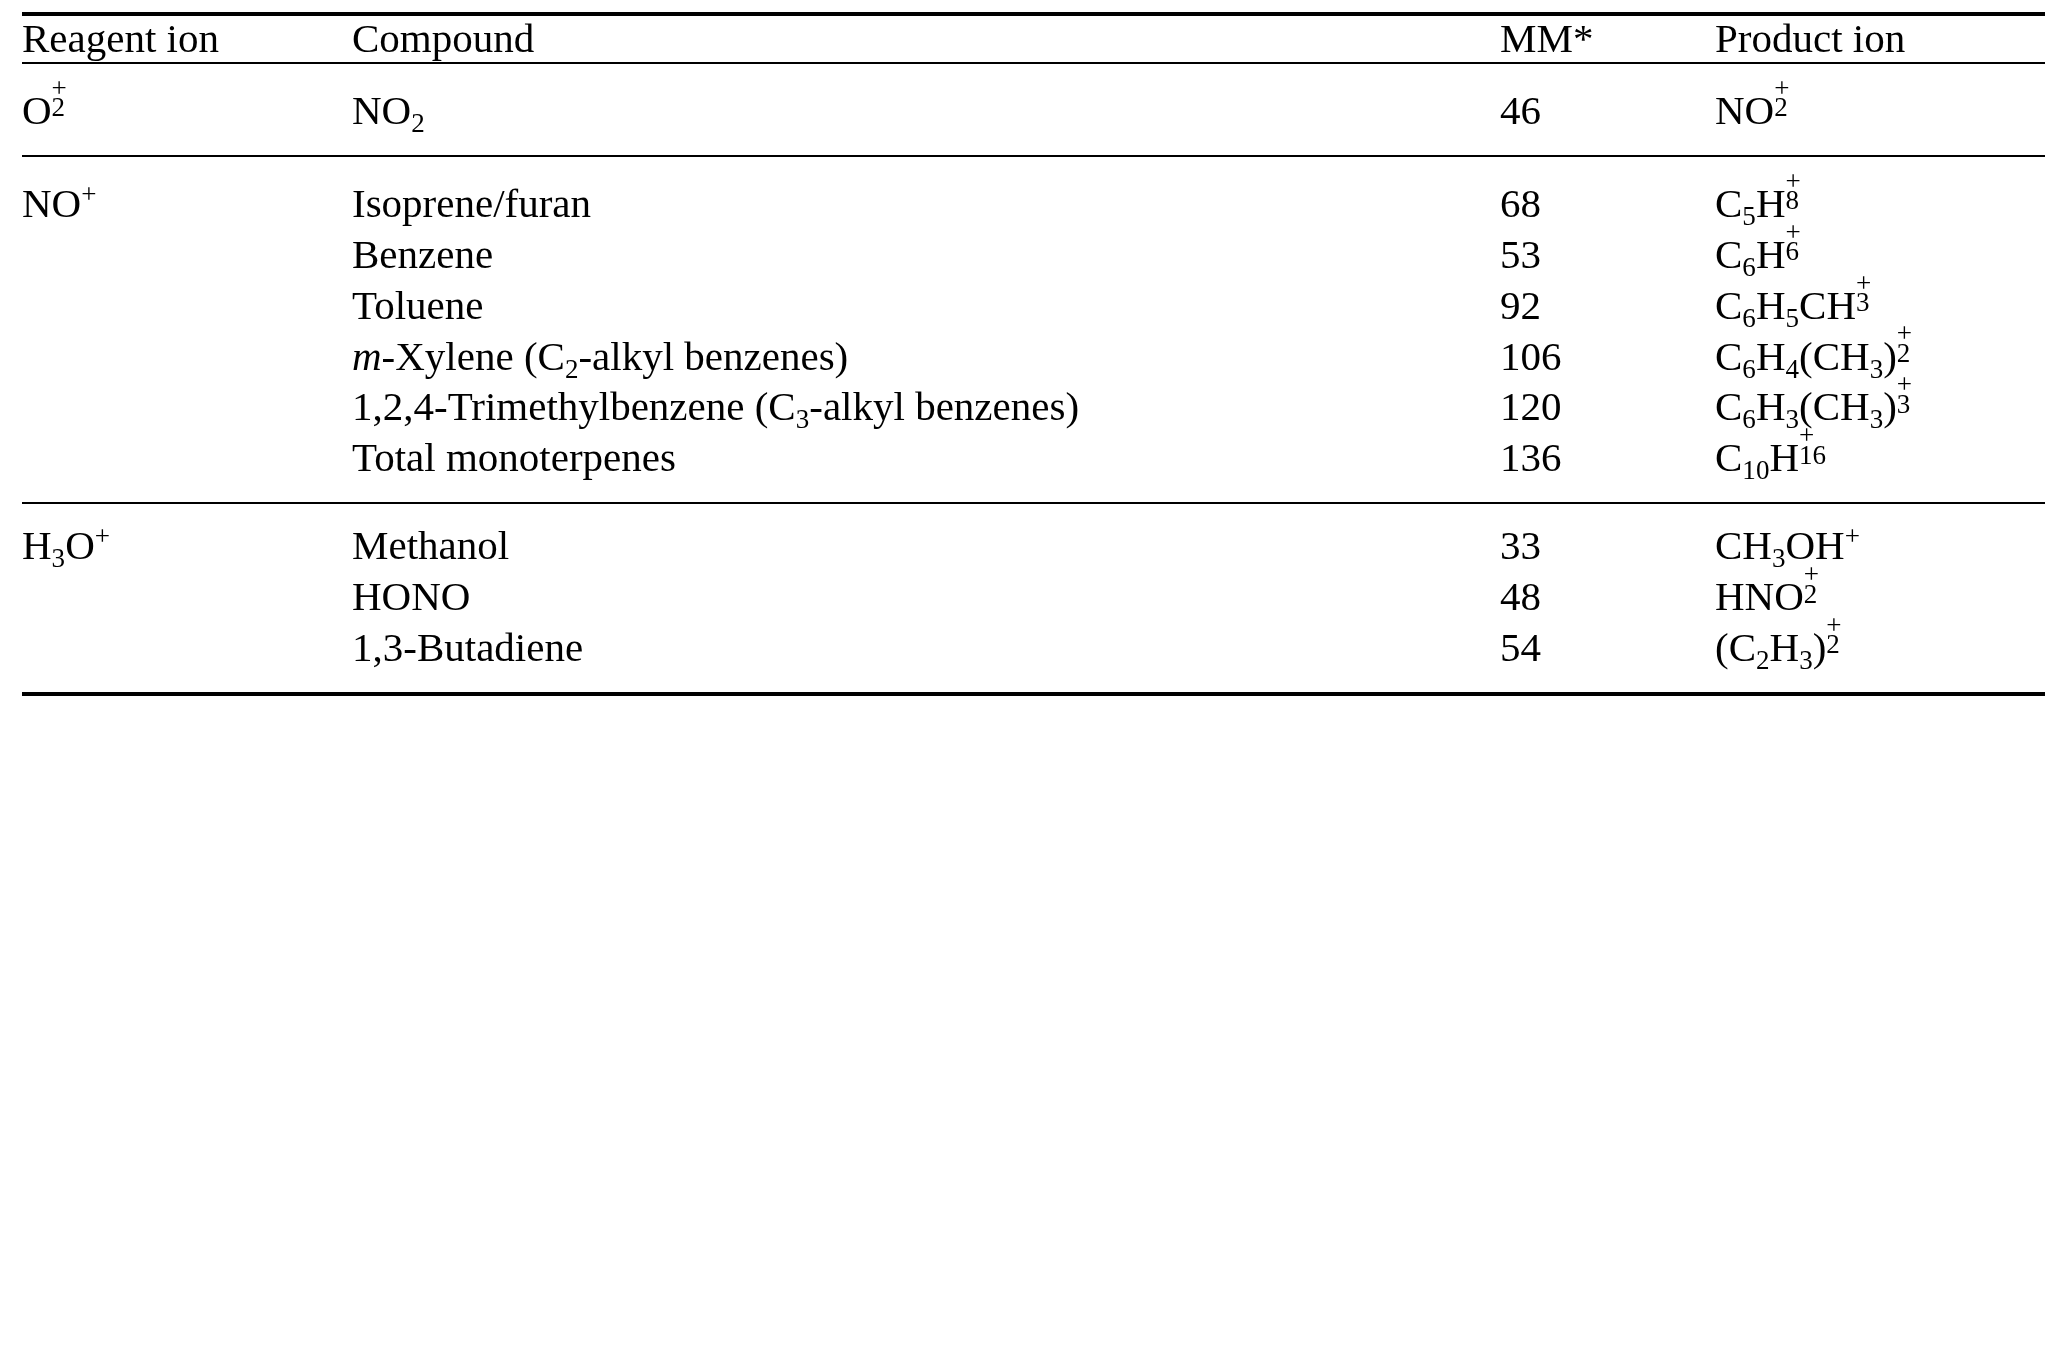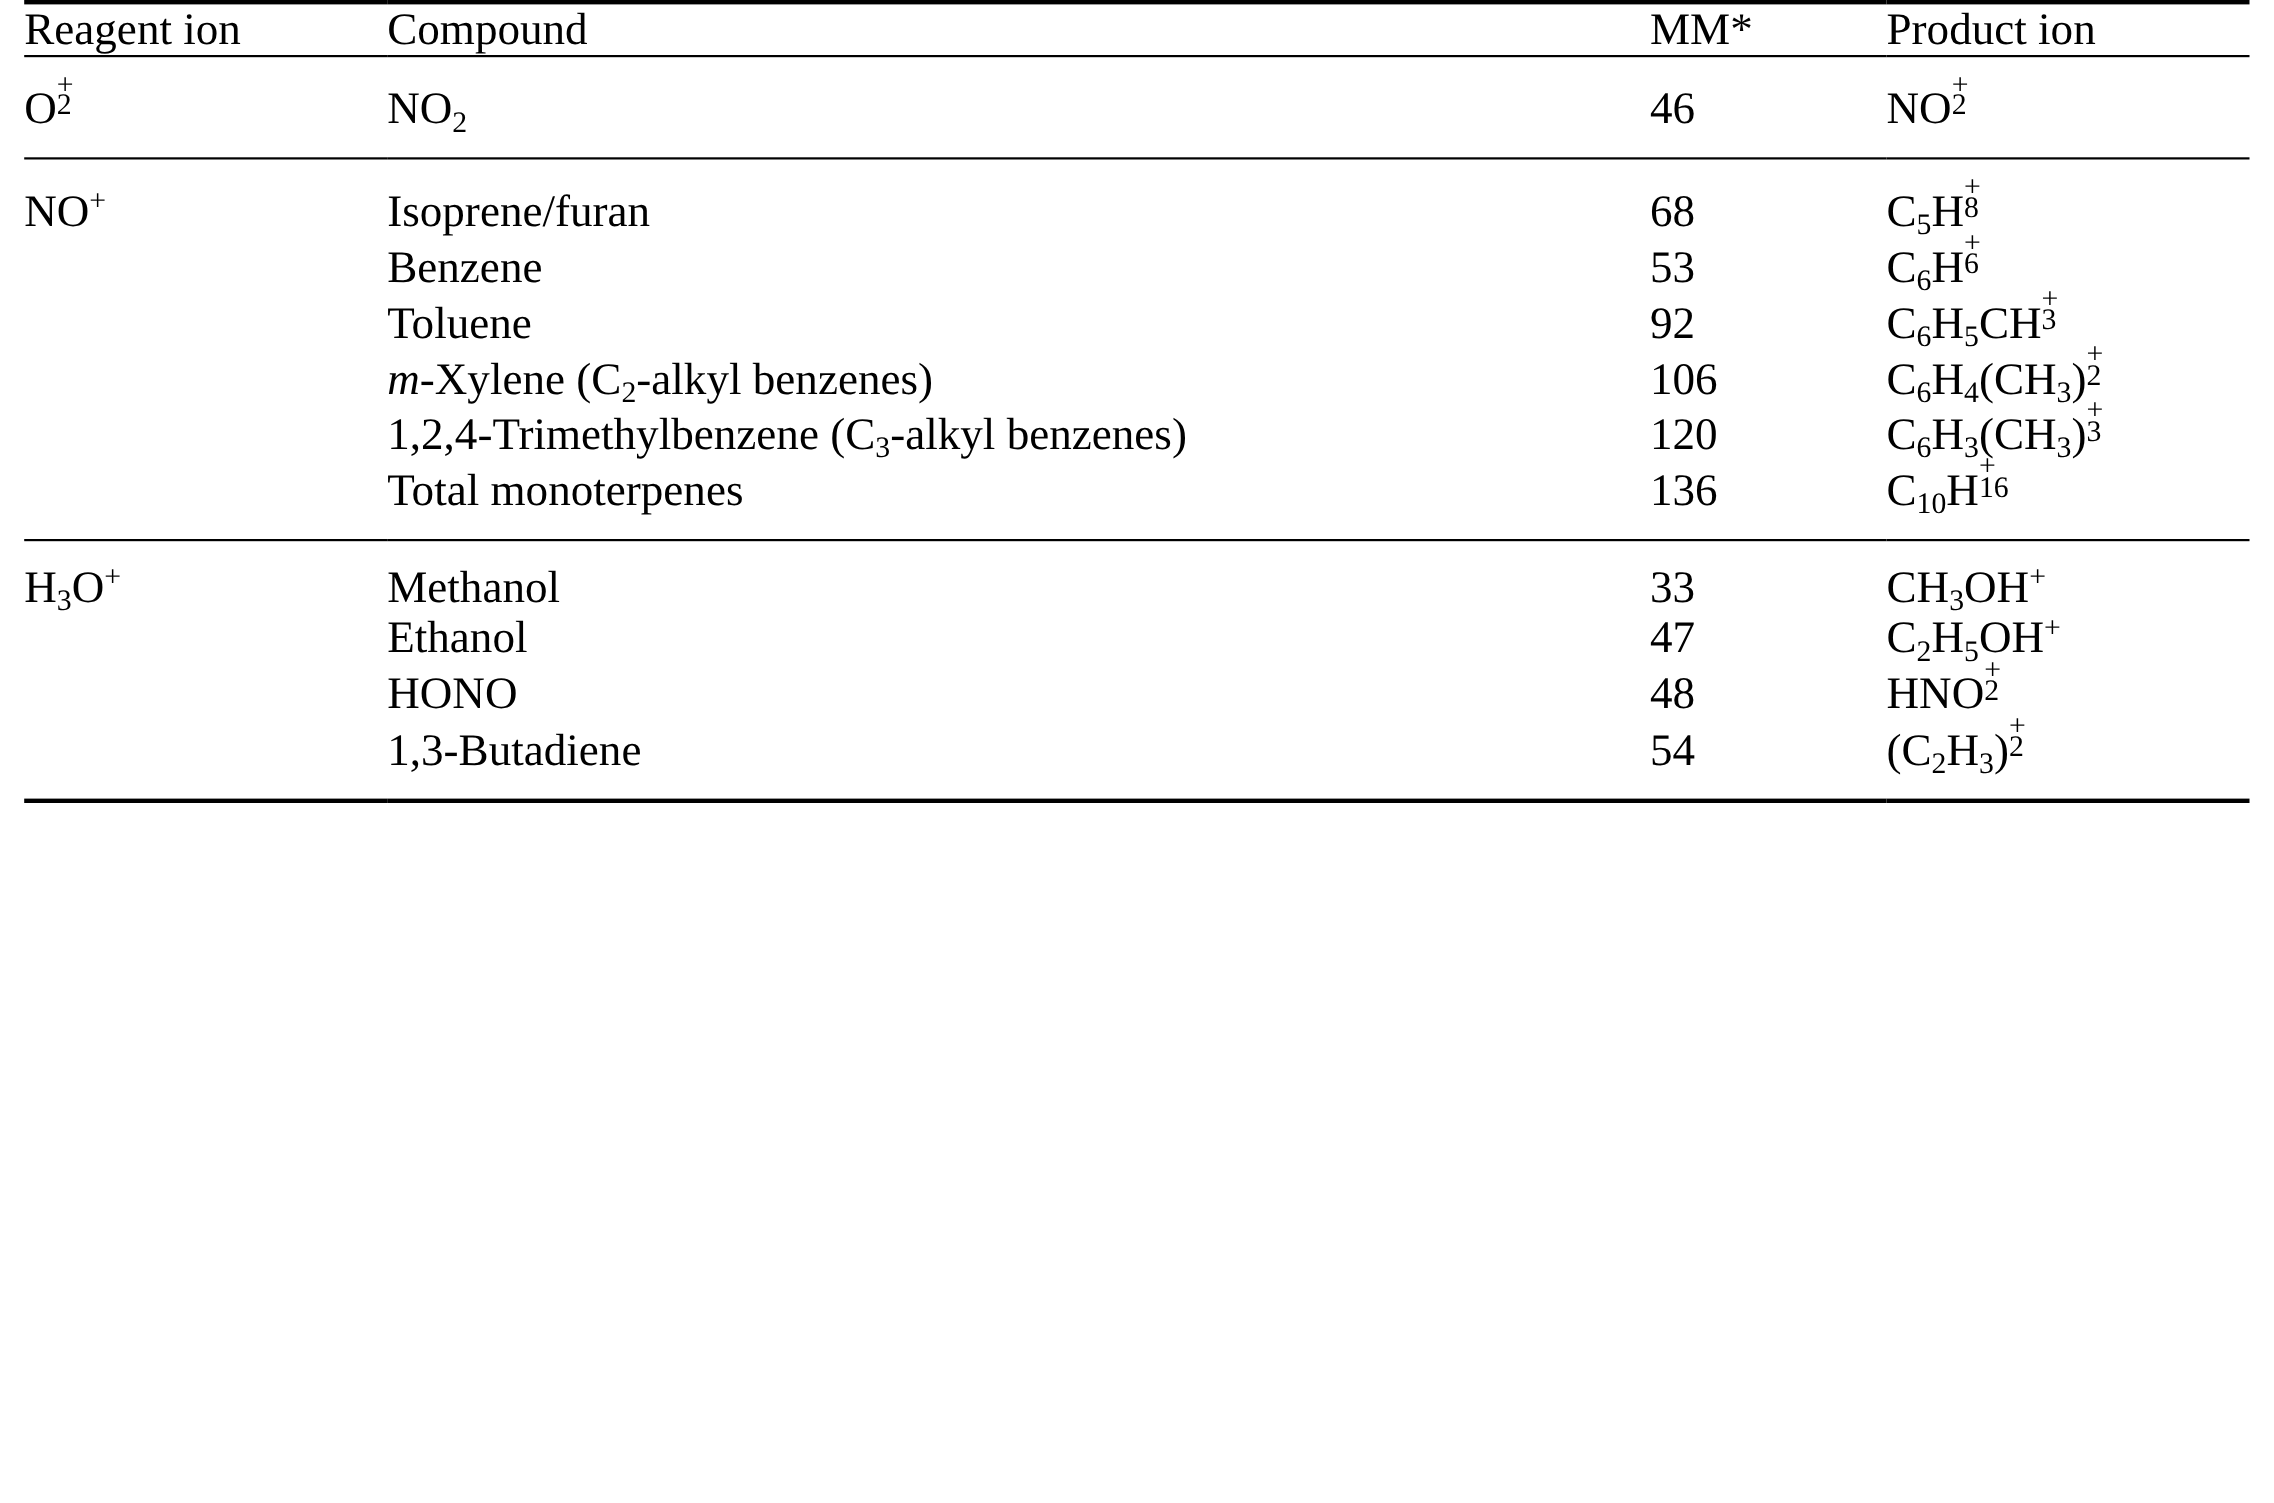--- a/index.html
+++ b/index.html
@@ -12,21 +12,21 @@
     height: 1366px;
     font-family: "Liberation Serif", "DejaVu Serif", serif;
     color: #000000;
     overflow: hidden;
   }
   .sheet {
     position: relative;
     width: 2067px;
     height: 1366px;
     box-sizing: border-box;
-    padding: 0 22px;
+    padding: 12px 22px;
   }
   table.tbl {
     width: 100%;
     border-collapse: collapse;
     font-size: 41px;
     line-height: 1.12;
   }
   table.tbl td, table.tbl th {
     padding: 0;
     margin: 0;
@@ -159,26 +159,20 @@
 
     <tbody>
       <tr class="rule-thin group-first">
         <td class="cell-reagent">H<sub>3</sub>O<sup>+</sup></td>
         <td class="cell-compound">Methanol</td>
         <td class="cell-mm">33</td>
         <td class="cell-product">CH<sub>3</sub>OH<sup>+</sup></td>
       </tr>
       <tr>
         <td class="cell-reagent"></td>
-        <td class="cell-compound">Ethanol</td>
-        <td class="cell-mm">47</td>
-        <td class="cell-product">C<sub>2</sub>H<sub>5</sub>OH<sup>+</sup></td>
-      </tr>
-      <tr>
-        <td class="cell-reagent"></td>
         <td class="cell-compound">HONO</td>
         <td class="cell-mm">48</td>
         <td class="cell-product">HNO<span class="stack"><sup>+</sup><sub>2</sub></span></td>
       </tr>
       <tr class="rule-bottom group-last">
         <td class="cell-reagent"></td>
         <td class="cell-compound">1,3-Butadiene</td>
         <td class="cell-mm">54</td>
         <td class="cell-product">(C<sub>2</sub>H<sub>3</sub>)<span class="stack"><sup>+</sup><sub>2</sub></span></td>
       </tr>

